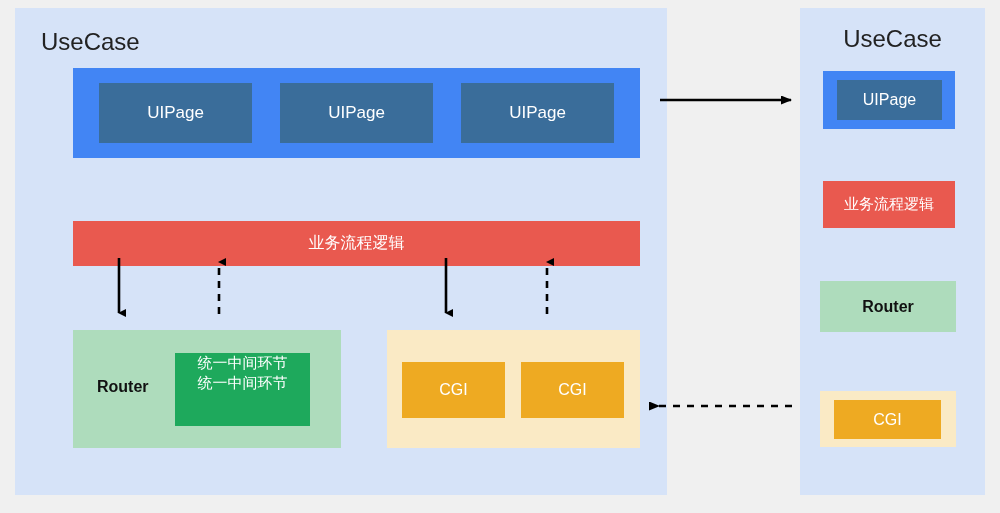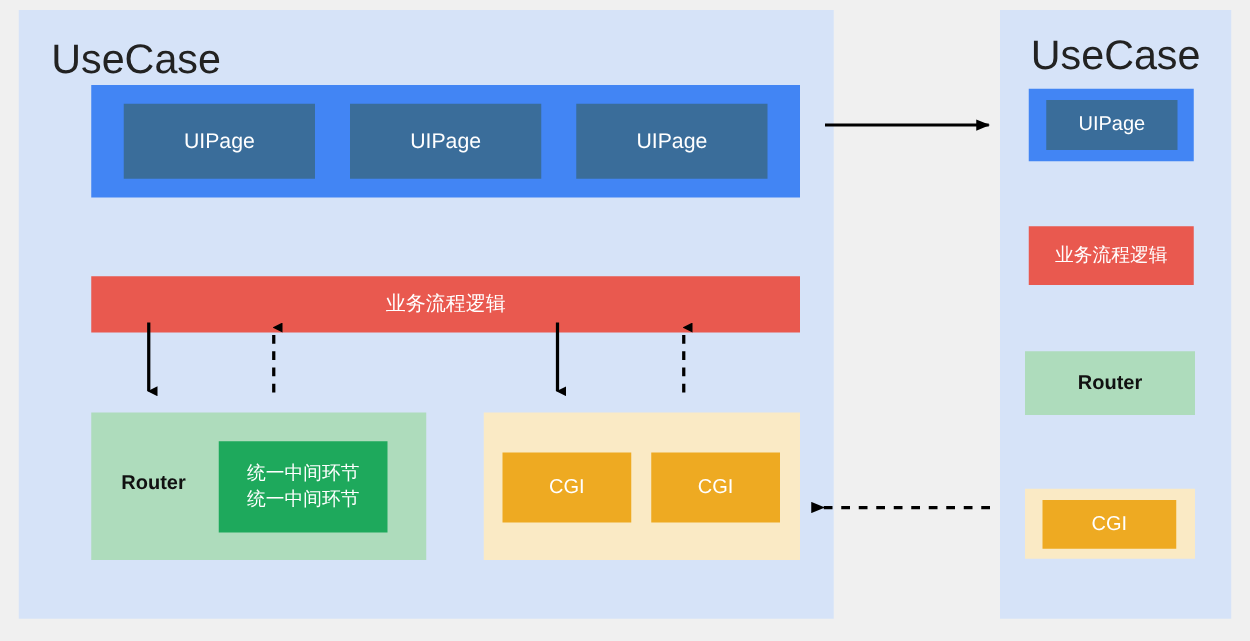--- a/index.html
+++ b/index.html
@@ -35,21 +35,21 @@
   }
   #panel-side {
     left: 800px;
     top: 8px;
     width: 185px;
     height: 487px;
   }
 
   .panel-title {
     position: absolute;
-    font-size: 33px;
+    font-size: 24px;
     color: #222222;
     letter-spacing: 0px;
     white-space: nowrap;
   }
   #title-main {
     left: 26px;
     top: 20px;
   }
   #title-side {
     left: 0;
@@ -127,21 +127,20 @@
     top: 23px;
     width: 135px;
     height: 73px;
     background: #1ea95c;
     color: #ffffff;
     font-size: 15px;
     line-height: 1.35;
     display: flex;
     flex-direction: column;
     align-items: center;
-    justify-content: center;
   }
 
   
   #cgi-group-main {
     left: 372px;
     top: 322px;
     width: 253px;
     height: 118px;
     background: #faeac5;
   }

